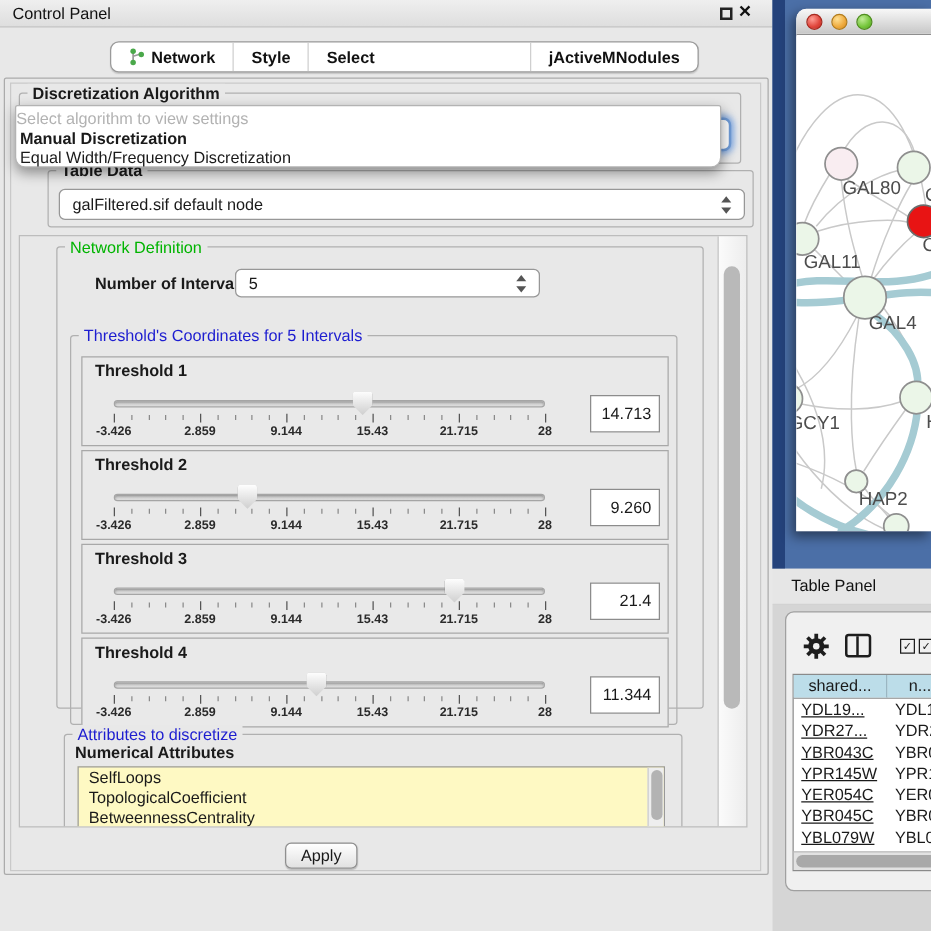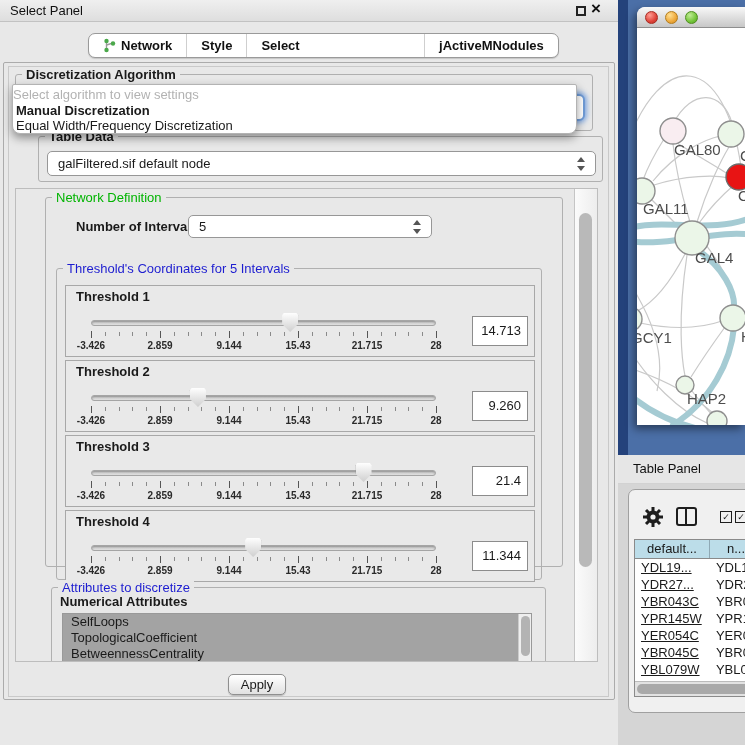--- a/index.html
+++ b/index.html
@@ -64,21 +64,21 @@
   .thumbp { position:absolute; top:27px; width:16px; height:19px; background:linear-gradient(#fefefe,#cfcfcf); clip-path:polygon(10% 0,90% 0,100% 12%,100% 58%,50% 100%,0 58%,0 12%); filter:drop-shadow(0 0 1px #777); }
   .ruler { position:absolute; left:25px; top:45px; width:345px; height:26px; }
   .tick { position:absolute; width:1px; background:#555; }
   .tick.major { height:7px; top:0; }
   .tick.minor { height:4px; top:1px; background:#8a8a8a; }
   .tlabel { position:absolute; top:9px; transform:translateX(-50%); font-size:10px; font-weight:bold; color:#2a2a2a; white-space:nowrap; }
   .valbox { position:absolute; left:406px; top:30px; width:56px; height:30px; background:#fff; border:1px solid #8c8c8c; text-align:right; line-height:28px; padding-right:6px; }
 
   #attrGroup { left:35px; top:398px; width:495px; height:90px; }
   #attrHead { position:absolute; left:8px; top:6px; font-weight:bold; }
-  #attrList { position:absolute; left:10px; top:25px; width:470px; height:60px; background:#a3a3a3; border:1px solid #999; overflow:hidden; }
+  #attrList { position:absolute; left:10px; top:25px; width:470px; height:60px; background:#fef9c3; border:1px solid #999; overflow:hidden; }
   #attrList .item { padding-left:8px; line-height:16px; white-space:nowrap; }
   #attrScroll { position:absolute; right:0; top:0; width:13px; height:58px; background:#eee; border-left:1px solid #ccc; }
   #attrScroll .thumb { position:absolute; left:2px; top:2px; width:9px; height:40px; background:#b3b3b3; border-radius:5px; }
 
   #applyBtn { left:228px; top:674px; width:58px; height:21px; background:linear-gradient(#ffffff,#e1e1e1); border:1px solid #8f8f8f; border-radius:5px; text-align:center; line-height:19px; box-shadow:0 1px 1px rgba(0,0,0,.2); }
 
   
   #desktop { left:618px; top:0; width:127px; height:455px; background:#4b6fa7; }
   #desktopStrip { left:0; top:0; width:10px; height:455px; background:#24427b; }
   #netWindow { left:19px; top:7px; width:108px; height:418px; background:#fff; border-radius:8px 0 0 0; box-shadow:-3px 4px 9px rgba(0,0,0,.45); overflow:hidden; }
@@ -113,21 +113,21 @@
   #hScroll .thumb { position:absolute; left:2px; top:2px; width:120px; height:10px; background:#a9a9a9; border-radius:5px; }
 
   svg text { font-family:"Liberation Sans","DejaVu Sans",sans-serif; }
 </style>
 </head>
 <body>
 
 <div id="app">
 
   <div id="titlebar" class="abs">
-    <div class="t">Select Panel</div>
+    <div class="t">Control Panel</div>
     <div class="float-ico"></div>
     <div class="close-ico">×</div>
   </div>
 
   <div id="topTabs" class="seg">
     <div class="s">
       <svg width="13" height="15" viewBox="0 0 13 15">
         <line x1="3.5" y1="3" x2="3.5" y2="12" stroke="#9b9b9b" stroke-width="1.4"></line>
         <line x1="3.5" y1="7" x2="10" y2="5" stroke="#9b9b9b" stroke-width="1.4"></line>
         <circle cx="3.5" cy="3" r="2.2" fill="#4aa84a"></circle>
@@ -462,21 +462,21 @@
         </g>
         <circle cx="11" cy="11" r="6.5" fill="#1d1d1d"></circle>
         <circle cx="11" cy="11" r="2.6" fill="#f0f0f0"></circle>
       </svg>
       <div id="splitIco"></div>
       <div class="chk" id="chk1">✓</div>
       <div class="chk" id="chk2">✓</div>
 
       <div id="tpTable">
         <div id="tpHeader">
-          <div class="hc c1">default...</div>
+          <div class="hc c1">shared...</div>
           <div class="hc c2">n...</div>
         </div>
         <div id="tpBody">
             <div class="trow">
               <div class="c c1">YDL19...</div>
               <div class="c c2">YDL1</div>
             </div>
             <div class="trow">
               <div class="c c1">YDR27...</div>
               <div class="c c2">YDR2</div>

